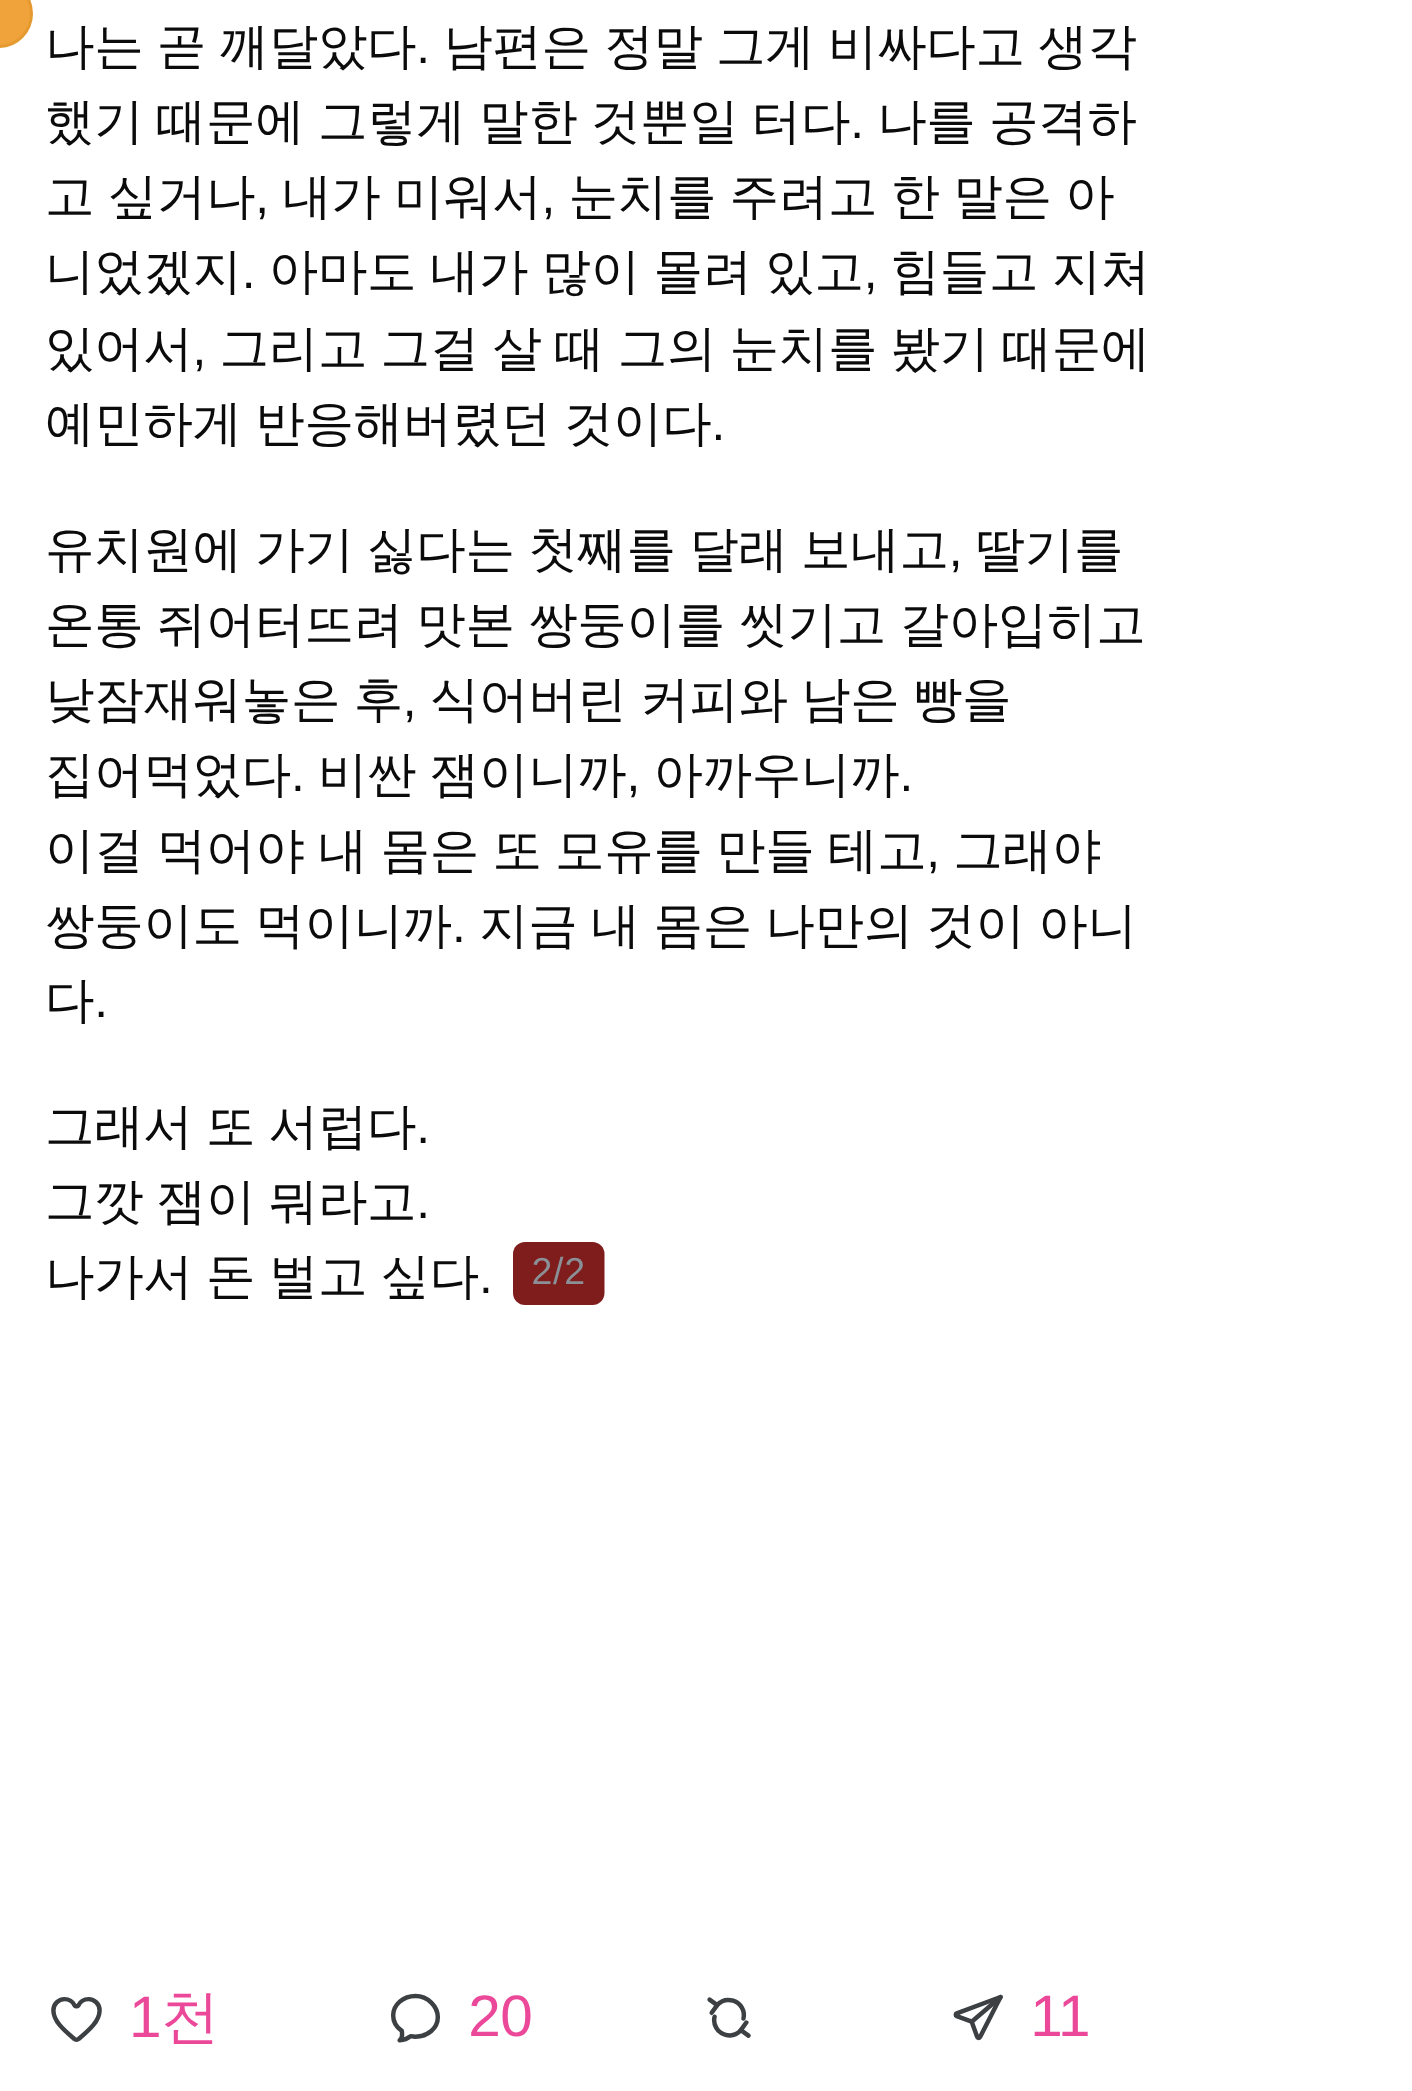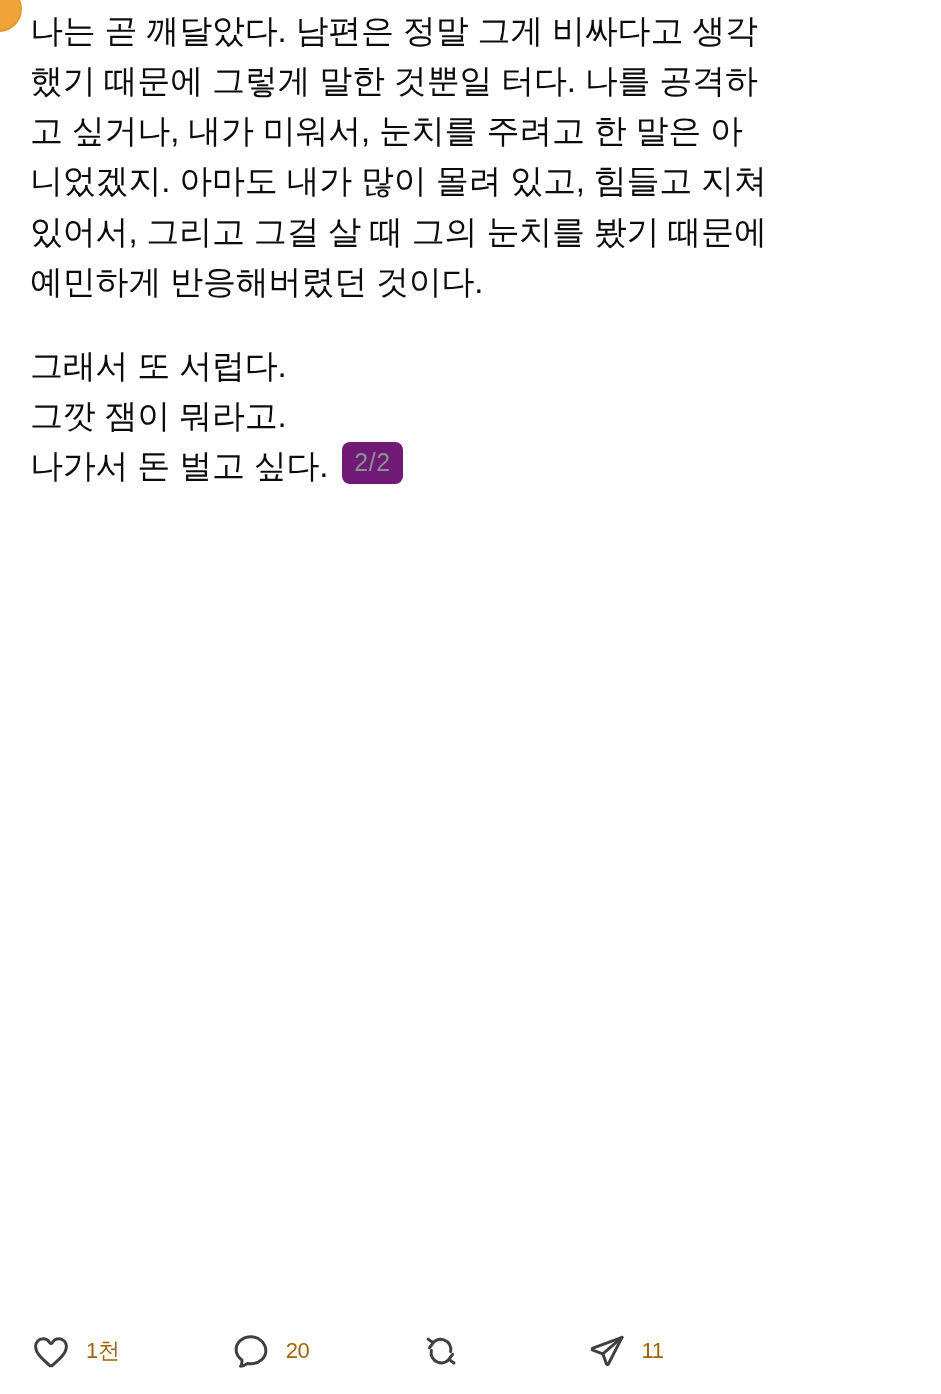--- a/index.html
+++ b/index.html
@@ -51,21 +51,21 @@
   }
   .para:last-of-type {
     margin-bottom: 12px;
   }
 
   .counter {
     display: inline-block;
     font-size: 25px;
     line-height: 1;
     color: #8a9096;
-    background: #701a75;
+    background: #7f1d1d;
     border-radius: 8px;
     padding: 8px 12px 9px 12px;
     margin-left: 14px;
     vertical-align: 6px;
     letter-spacing: 0.5px;
   }
 
   .actions {
     position: absolute;
     left: 30px;
@@ -78,22 +78,22 @@
   .action {
     display: flex;
     align-items: center;
     gap: 14px;
     margin-right: 110px;
     cursor: pointer;
   }
   .action:last-child { margin-right: 0; }
 
   .action-count {
-    font-size: 22px;
-    color: #a16207;
+    font-size: 39px;
+    color: #ec4899;
     letter-spacing: -0.3px;
   }
 
   .icon {
     display: inline-flex;
     width: 42px;
     height: 42px;
     align-items: center;
     justify-content: center;
   }
@@ -114,20 +114,25 @@
 </style>
 </head>
 <body>
 
 <div class="post">
 
   <div class="avatar" style="background: rgb(240, 163, 58);"></div>
 
   <div class="body-text">
     <p class="para">나는 곧 깨달았다. 남편은 정말 그게 비싸다고 생각했기 때문에 그렇게 말한 것뿐일 터다. 나를 공격하고 싶거나, 내가 미워서, 눈치를 주려고 한 말은 아니었겠지. 아마도 내가 많이 몰려 있고, 힘들고 지쳐 있어서, 그리고 그걸 살 때 그의 눈치를  봤기 때문에 예민하게 반응해버렸던 것이다.</p>
+    <p class="para">유치원에 가기 싫다는 첫째를 달래 보내고, 딸기를 온통 쥐어터뜨려 맛본 쌍둥이를 씻기고 갈아입히고
+낮잠재워놓은 후, 식어버린 커피와 남은 빵을
+집어먹었다. 비싼 잼이니까, 아까우니까.
+이걸 먹어야 내 몸은 또 모유를 만들 테고, 그래야
+쌍둥이도 먹이니까. 지금 내 몸은 나만의 것이 아니다.</p>
     <p class="para"><span>그래서 또 서럽다.
 그깟 잼이 뭐라고.
 나가서 돈 벌고 싶다.</span><span class="counter">2/2</span></p>
   </div>
 
   <div class="actions">
 
     <div class="action">
       <span class="icon">
         <svg viewBox="0 0 24 24">

